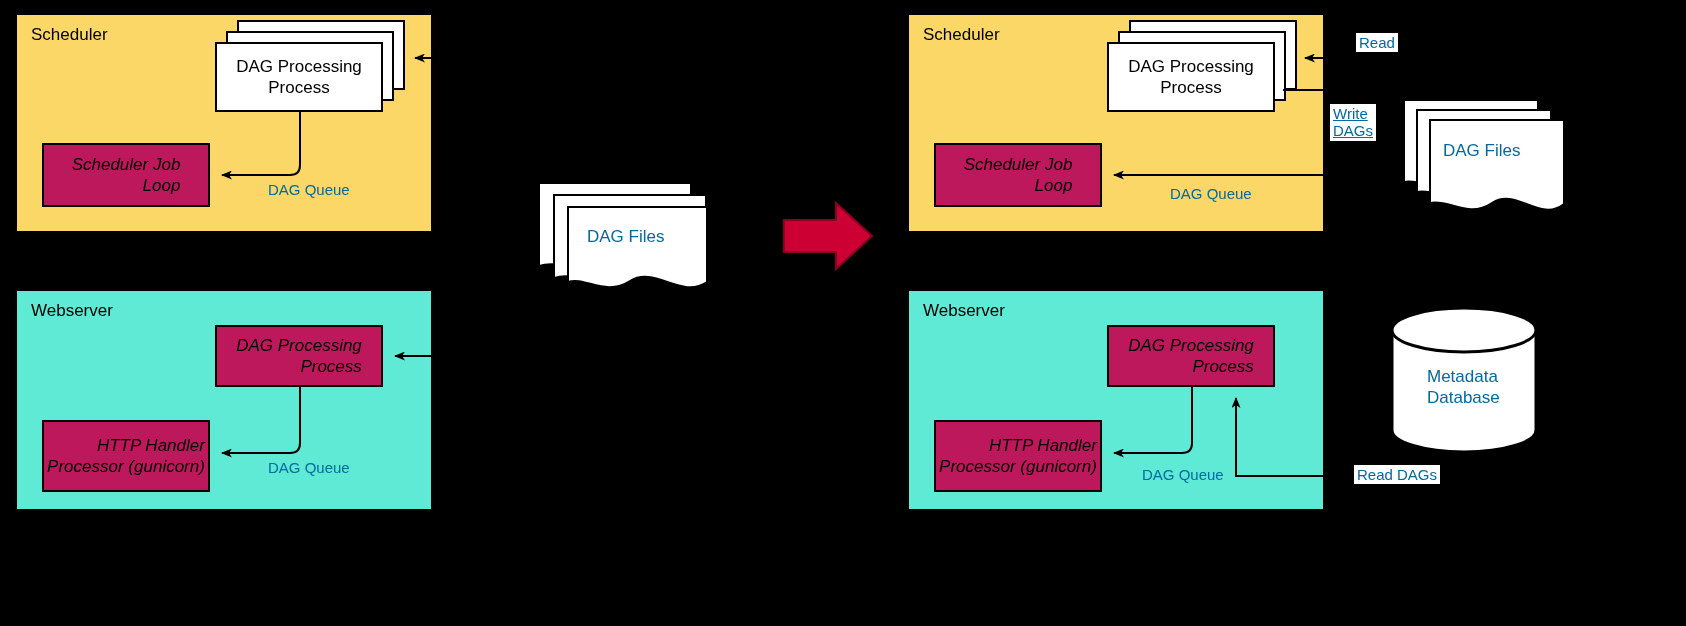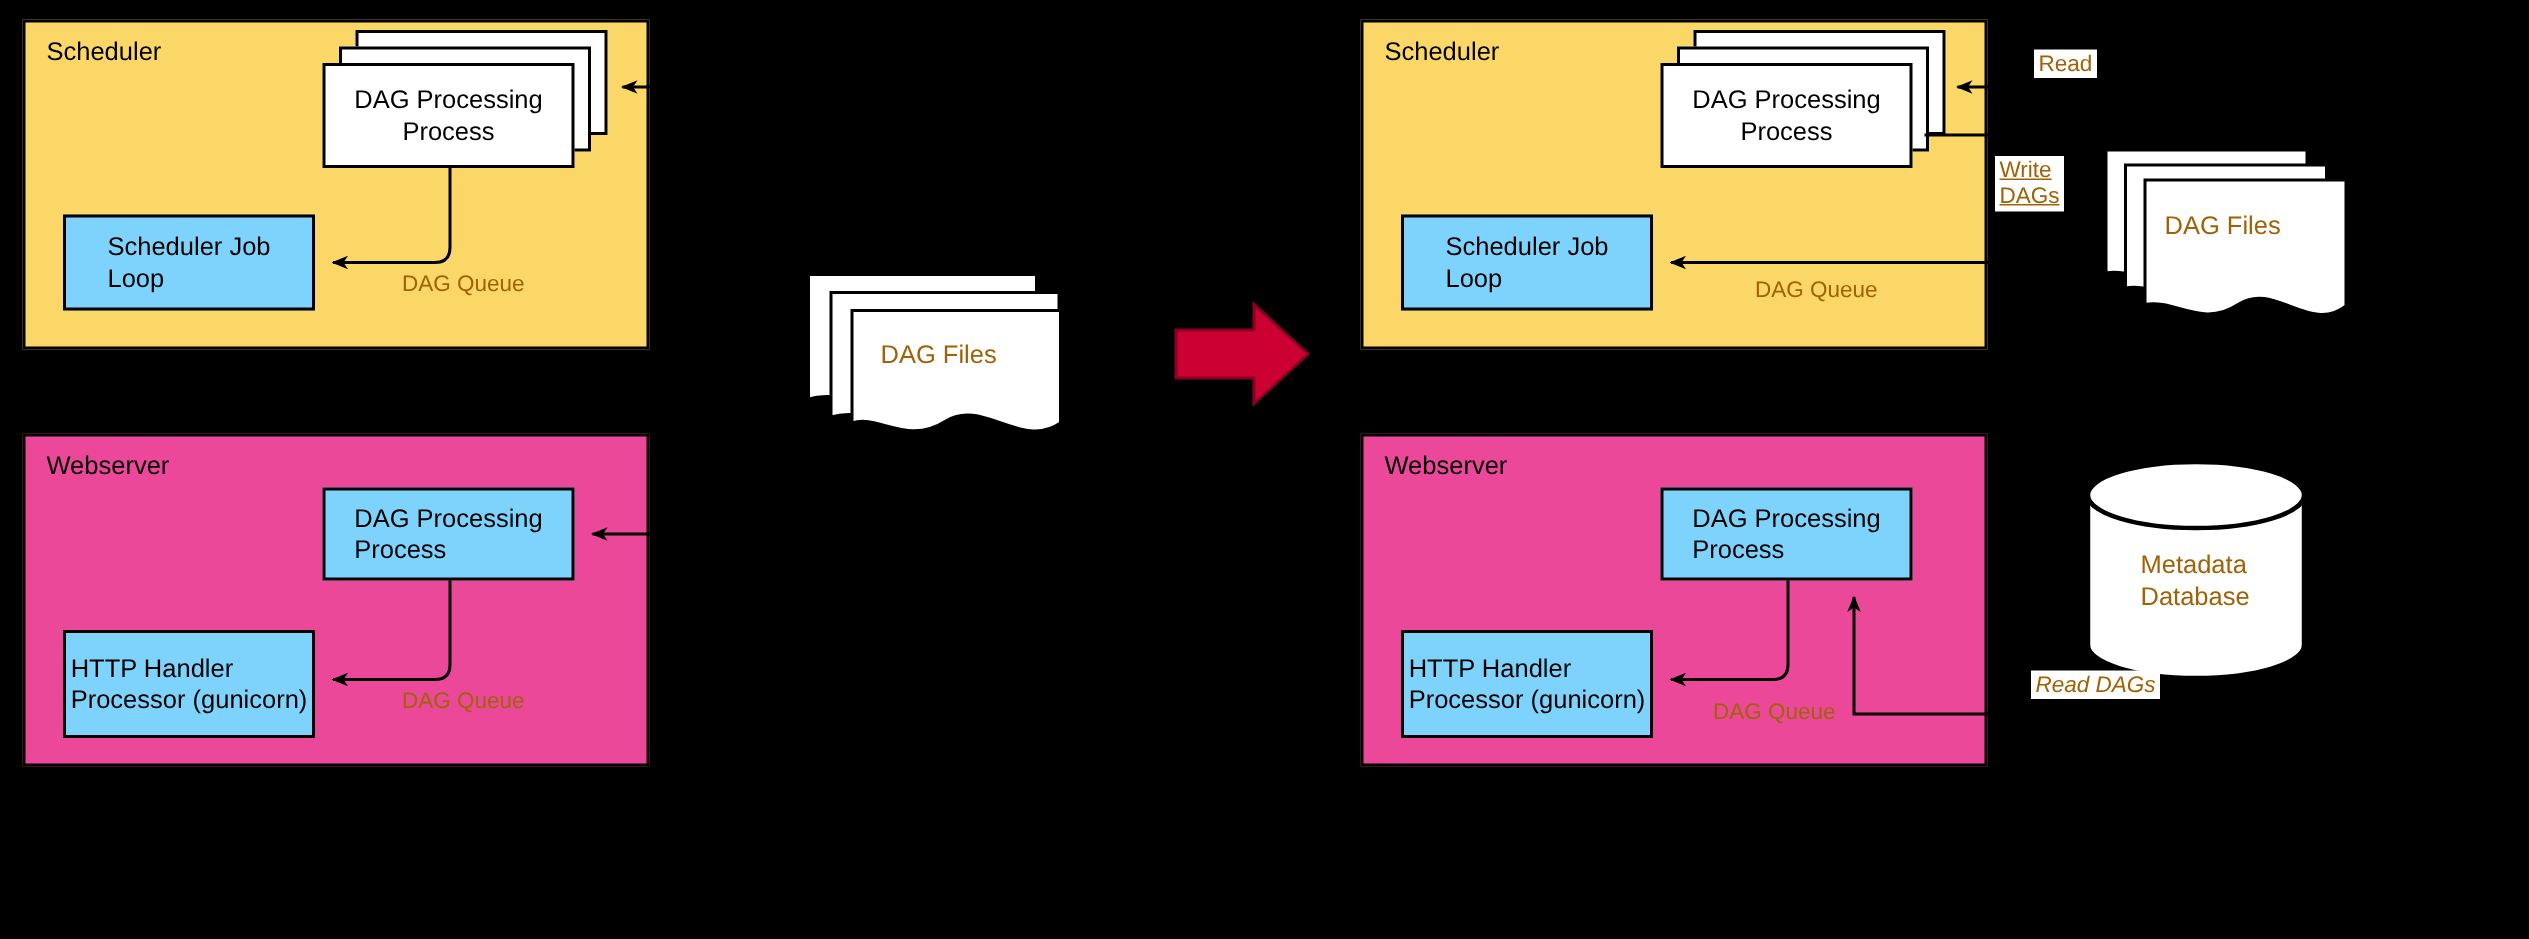--- a/index.html
+++ b/index.html
@@ -20,43 +20,44 @@
     width: 1686px;
     height: 626px;
   }
   
   .panel {
     position: absolute;
     border: 2px solid #000000;
     box-sizing: border-box;
   }
   .panel.scheduler { background: #FAD766; }
-  .panel.webserver { background: #ec4899; text-decoration: underline; }
+  .panel.webserver { background: #5eead4; text-decoration: underline; }
   .panel-title {
     position: absolute;
     left: 14px;
     top: 10px;
     font-size: 17px;
     color: #000000;
     white-space: nowrap;
   }
   
   .box {
     position: absolute;
-    background: #7dd3fc;
+    background: #be185d;
     border: 2px solid #000000;
     box-sizing: border-box;
     display: flex;
     align-items: center;
     justify-content: center;
-    text-align: left;
+    text-align: right;
     font-size: 17px;
     line-height: 1.25;
     color: #000000;
     z-index: 5;
+    font-style: italic;
   }
   
   .stackbox {
     position: absolute;
     z-index: 5;
   }
   .stackbox .sheet {
     position: absolute;
     background: #ffffff;
     border: 2px solid #000000;
@@ -64,21 +65,21 @@
   }
   .stackbox .sheet.s3 { left: 22px; top: 0;   }
   .stackbox .sheet.s2 { left: 11px; top: 11px;}
   .stackbox .sheet.s1 { left: 0;    top: 22px;
     display: flex; align-items: center; justify-content: center;
     text-align: center; font-size: 17px; line-height: 1.25; color:#000; }
   
   .edge-label {
     position: absolute;
     font-size: 15px;
-    color: #a16207;
+    color: #0369a1;
     white-space: nowrap;
     z-index: 7;
   }
   .edge-label.boxed {
     background: #ffffff;
     padding: 1px 3px;
     line-height: 1.15;
   }
   .edge-label.boxed.two-line { text-align: left; text-decoration: underline; }
   
@@ -207,15 +208,15 @@
 
     <path d="M1192,387 L1192,443 Q1192,453 1182,453 L1114,453" fill="none" stroke="#000000" stroke-width="2" marker-end="url(#ah)"></path>
 
     <path d="M1340,476 L1236,476 L1236,398" fill="none" stroke="#000000" stroke-width="2" marker-end="url(#ah)"></path>
   </svg>
 
   <div class="edge-label boxed" style="left:1356px; top:33px;">Read</div>
 
   <div class="edge-label boxed two-line" style="left:1330px; top:104px;">Write<br>DAGs</div>
 
-  <div class="edge-label boxed" style="left:1354px; top:447px;font-style:italic;">Read DAGs</div>
+  <div class="edge-label boxed" style="left:1354px; top:465px;">Read DAGs</div>
 
 </div>
 
 </body></html>

